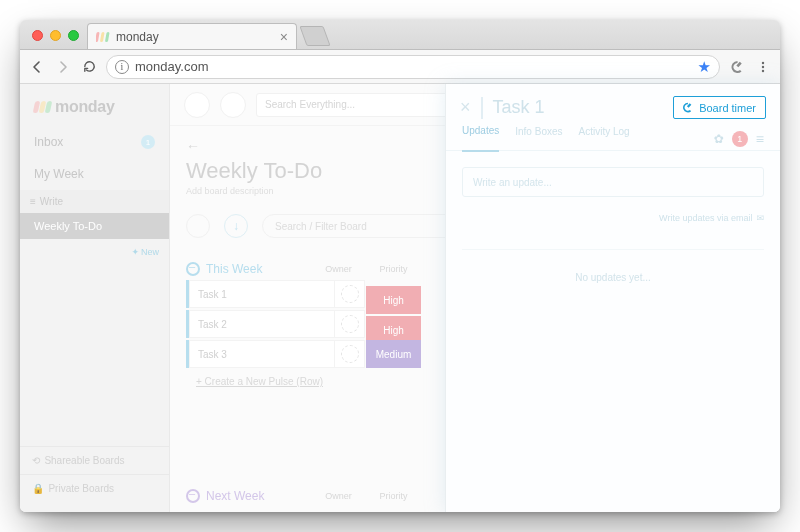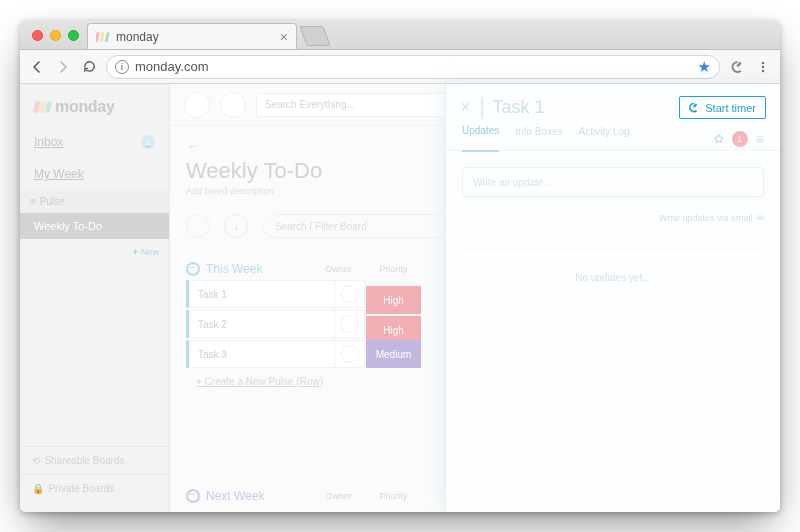--- a/index.html
+++ b/index.html
@@ -86,21 +86,21 @@
   .sidebar {
     width: 150px;
     background:#f0f0f0;
     border-right:1px solid #e4e4e4;
     display:flex; flex-direction:column;
     font-size:12px;
   }
   .logo { padding:14px 14px 10px; display:flex; align-items:center; gap:4px; font-weight:700; color:#bdbdbd; font-size:16px; letter-spacing:-0.3px; }
   .logo .m { display:flex; gap:1px; }
   .logo .m span { width:5px; height:12px; border-radius:3px; transform:skewX(-12deg); display:inline-block; }
-  .nav-item { padding:9px 14px; color:#b9b9b9; display:flex; align-items:center; justify-content:space-between;text-decoration:underline; }
+  .nav-item { padding:9px 14px; color:#b9b9b9; display:flex; align-items:center; justify-content:space-between; }
   .nav-item .badge { width:14px; height:14px; border-radius:50%; background:#c9e8f3; color:#fff; font-size:8px; display:flex; align-items:center; justify-content:center; }
   .sec-head { padding:6px 10px; font-size:10px; color:#c0c0c0; background:#ebebeb; display:flex; align-items:center; gap:4px; }
   .sec-head::before { content:"≡"; }
   .board-sel { background:#c9c9c9; color:#fff; padding:7px 14px; font-size:11px; }
   .new-btn { margin:6px 0 0 auto; padding:2px 10px; font-size:9px; display:flex; align-items:center; gap:2px; color:#9ed1e4; }
   .sec-sh { padding:8px 12px; font-size:10px; color:#c8c8c8; display:flex; align-items:center; gap:4px; margin-top:auto; }
   .sidebar .div { height:1px; background:#e4e4e4; margin:0; }
 
   .main { flex:1; position:relative; background:#fafafa; overflow:hidden; }
 
@@ -264,21 +264,21 @@
             </span>
           <span>monday</span>
         </div>
         <div class="nav-item">
           <span>Inbox</span>
           <span class="badge">1</span>
         </div>
         <div class="nav-item">
           <span>My Week</span>
         </div>
-        <div class="sec-head">Pulse</div>
+        <div class="sec-head">Write</div>
         <div class="board-sel">Weekly To-Do</div>
         <div class="new-btn">✦ <span>New</span></div>
         <div style="flex:1"></div>
         <div class="div"></div>
         <div class="sec-sh">⟲ <span>Shareable Boards</span></div>
         <div class="div"></div>
         <div class="sec-sh">🔒 <span>Private Boards</span></div>
         <div style="height:10px"></div>
       </div>
 
@@ -379,21 +379,21 @@
 
     <div class="panel">
       <div class="panel-head">
         <span class="panel-close">×</span>
         <span class="panel-sep"></span>
         <span class="panel-title">Task 1</span>
         <button class="start-timer">
           <svg viewBox="0 0 24 24">
               <path fill="#1e9fd8" d="M12.8 3a9 9 0 1 0 6 15.7l-2.3-2.1A6 6 0 1 1 12.8 6V3zm3.3 1.2 3 2.6-5.1 5.6-3-2.6 5.1-5.6z"></path>
             </svg>
-          <span>Start timer</span>
+          <span>Board timer</span>
         </button>
       </div>
       <div class="panel-tabs">
         <span class="pt act">Updates</span>
         <span class="pt">Info Boxes</span>
         <span class="pt">Activity Log</span>
         <span class="right">
           <span class="gear">✿</span>
           <span class="red-badge">1</span>
           <span class="ham">≡</span>

